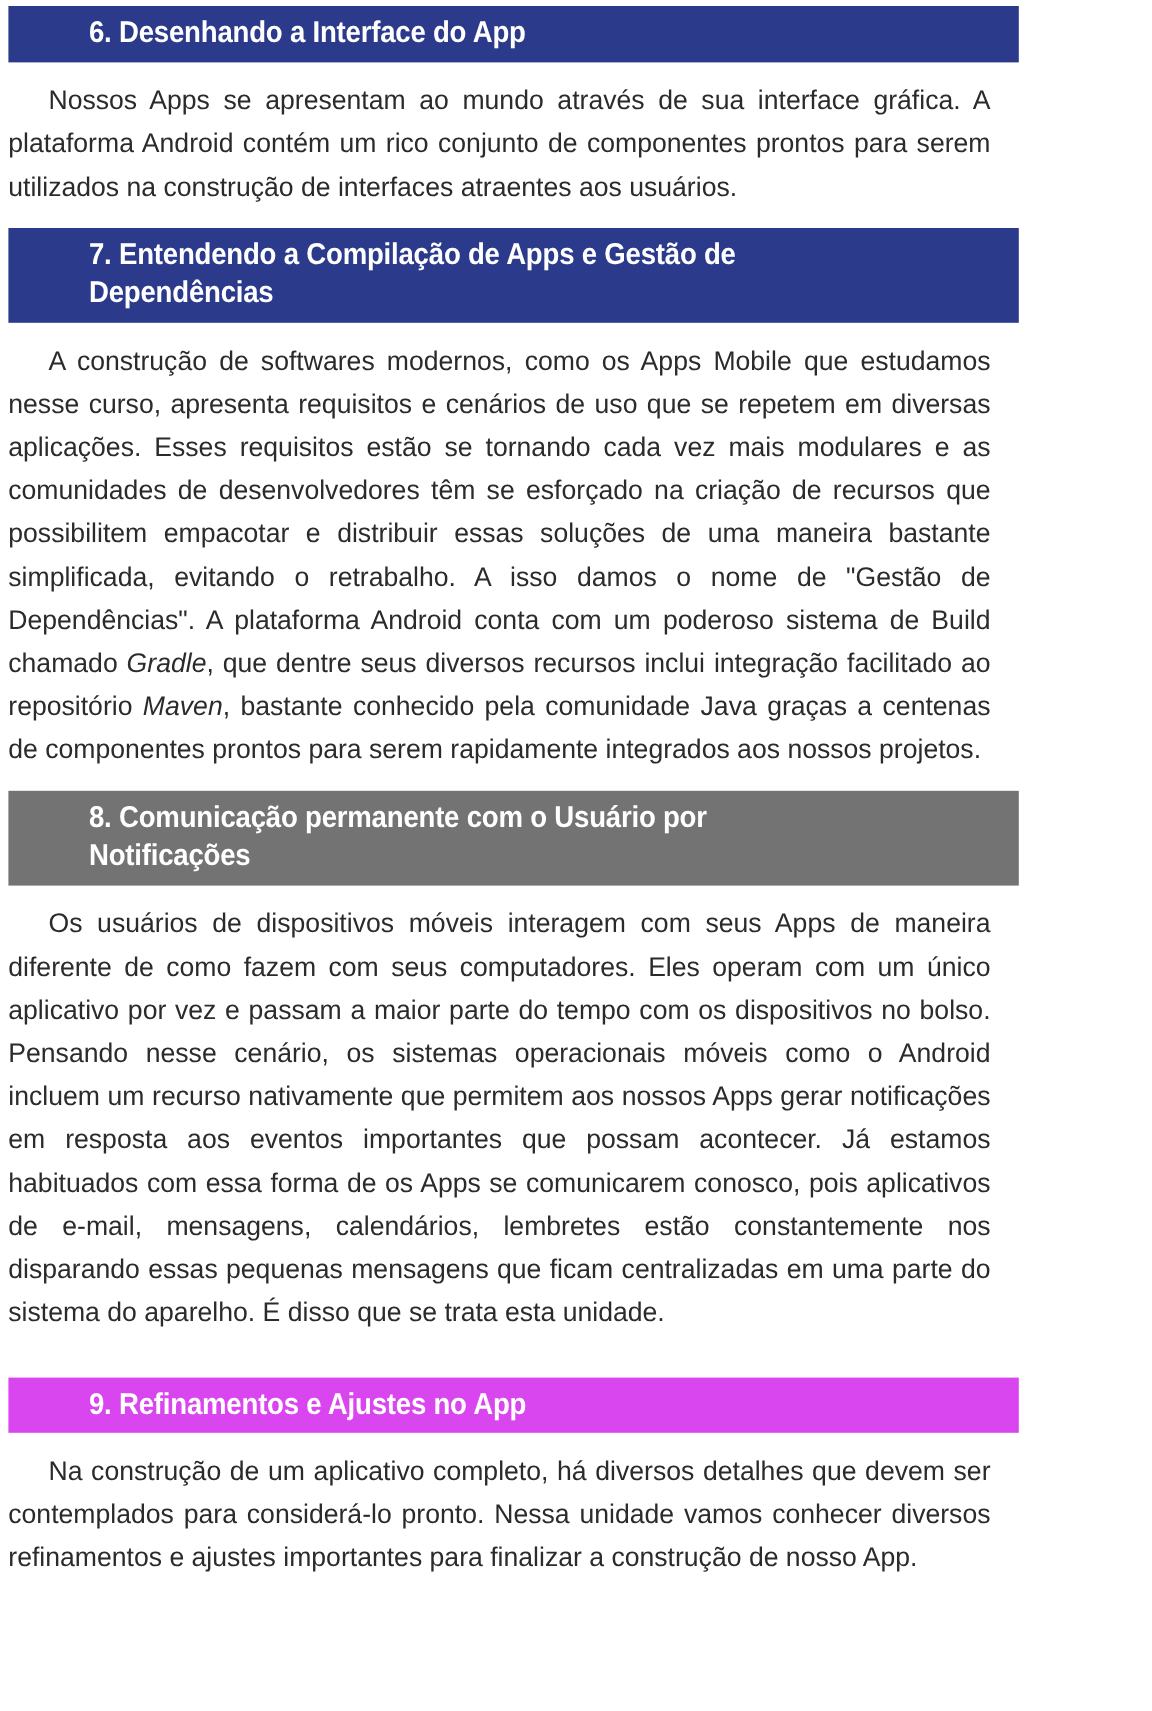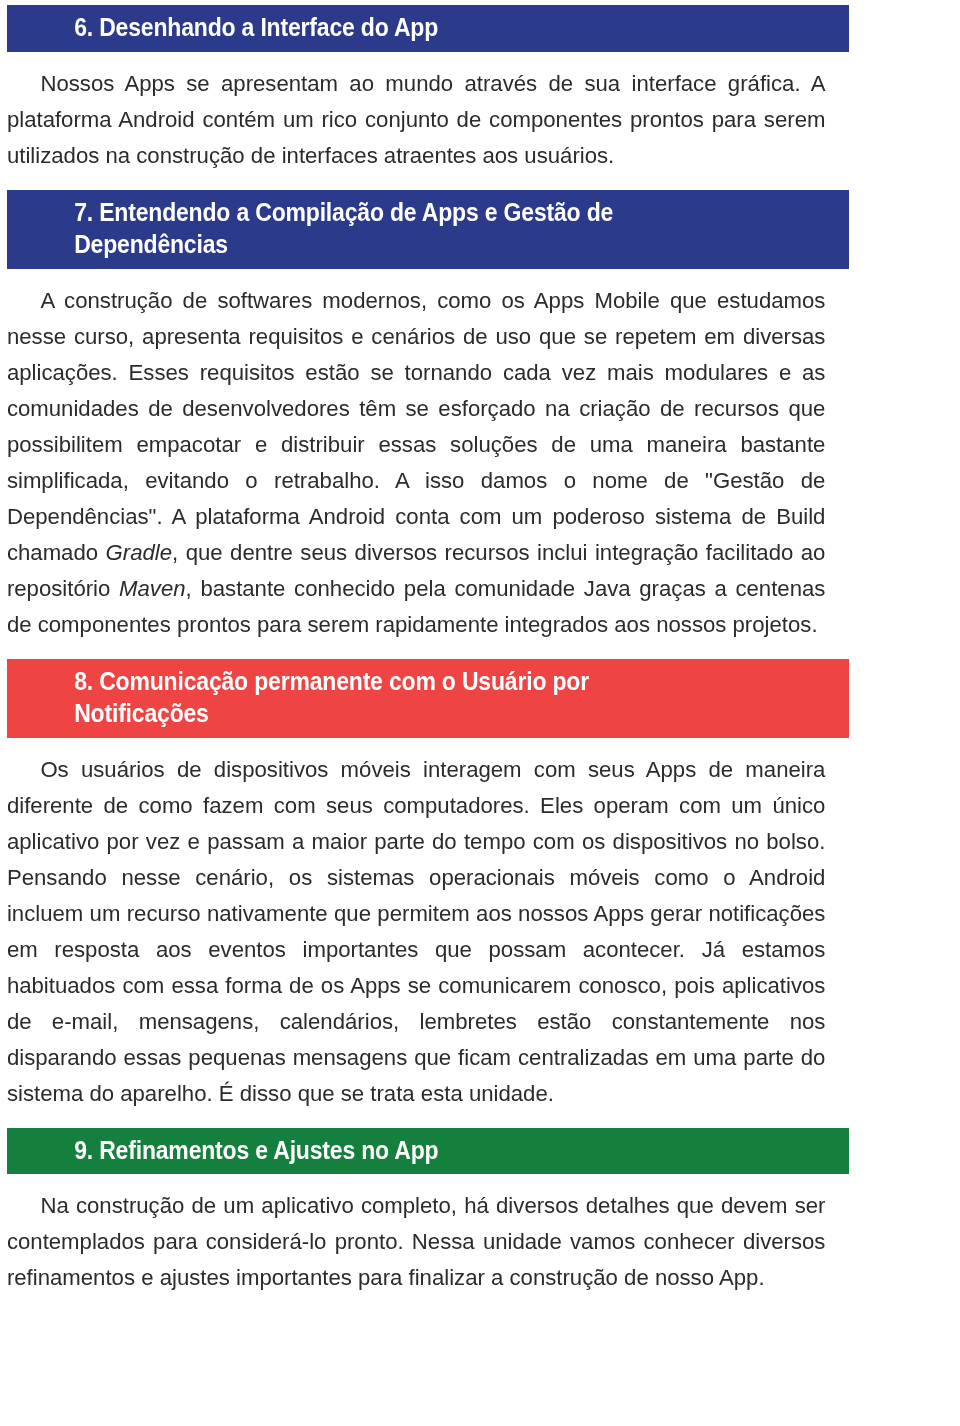--- a/index.html
+++ b/index.html
@@ -86,28 +86,28 @@
 
   <div class="section-bar" style="background: rgb(44, 58, 140); align-items: center;">
     <div class="section-bar-title">7. Entendendo a Compilação de Apps e Gestão de
 Dependências</div>
   </div>
   <div class="gap-a"></div>
   <p class="body-para" style="color: rgb(43, 43, 43);">A construção de softwares modernos, como os Apps Mobile que estudamos nesse curso, apresenta requisitos e cenários de uso que se repetem em diversas aplicações. Esses requisitos estão se tornando cada vez mais modulares e as comunidades de desenvolvedores têm se esforçado na criação de recursos que possibilitem empacotar e distribuir essas soluções de uma maneira bastante simplificada, evitando o retrabalho. A isso damos o nome de "Gestão de Dependências". A plataforma Android conta com um poderoso sistema de Build chamado <em>Gradle</em>, que dentre seus diversos recursos inclui integração facilitado ao repositório <em>Maven</em>, bastante conhecido pela comunidade Java graças a centenas de componentes prontos para serem rapidamente integrados aos nossos projetos.</p>
 
   <div class="gap-b"></div>
 
-  <div class="section-bar" style="background: #ef4444;">
+  <div class="section-bar" style="background: #737373;">
     <div class="section-bar-title">8. Comunicação permanente com o Usuário por
 Notificações</div>
   </div>
   <div class="gap-a"></div>
   <p class="body-para" style="color: rgb(43, 43, 43);">Os usuários de dispositivos móveis interagem com seus Apps de maneira diferente de como fazem com seus computadores. Eles operam com um único aplicativo por vez e passam a maior parte do tempo com os dispositivos no bolso. Pensando nesse cenário, os sistemas operacionais móveis como o Android incluem um recurso nativamente que permitem aos nossos Apps gerar notificações em resposta aos eventos importantes que possam acontecer. Já estamos habituados com essa forma de os Apps se comunicarem conosco, pois aplicativos de e-mail, mensagens, calendários, lembretes estão constantemente nos disparando essas pequenas mensagens que ficam centralizadas em uma parte do sistema do aparelho. É disso que se trata esta unidade.</p>
 
   <div class="gap-b"></div>
 
-  <div class="section-bar" style="background: #15803d;">
+  <div class="section-bar" style="background: #d946ef; margin-top: 20px;">
     <div class="section-bar-title">9. Refinamentos e Ajustes no App</div>
   </div>
   <div class="gap-a"></div>
   <p class="body-para" style="color: rgb(43, 43, 43);">Na construção de um aplicativo completo, há diversos detalhes que devem ser contemplados para considerá-lo pronto. Nessa unidade vamos conhecer diversos refinamentos e ajustes importantes para finalizar a construção de nosso App.</p>
 
 </div>
 
 </body></html>

